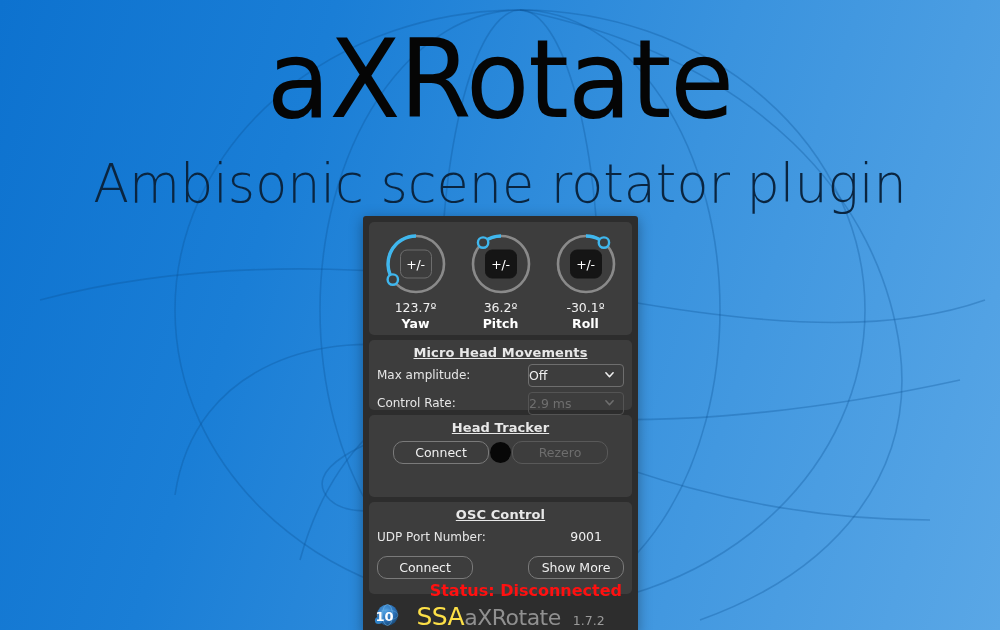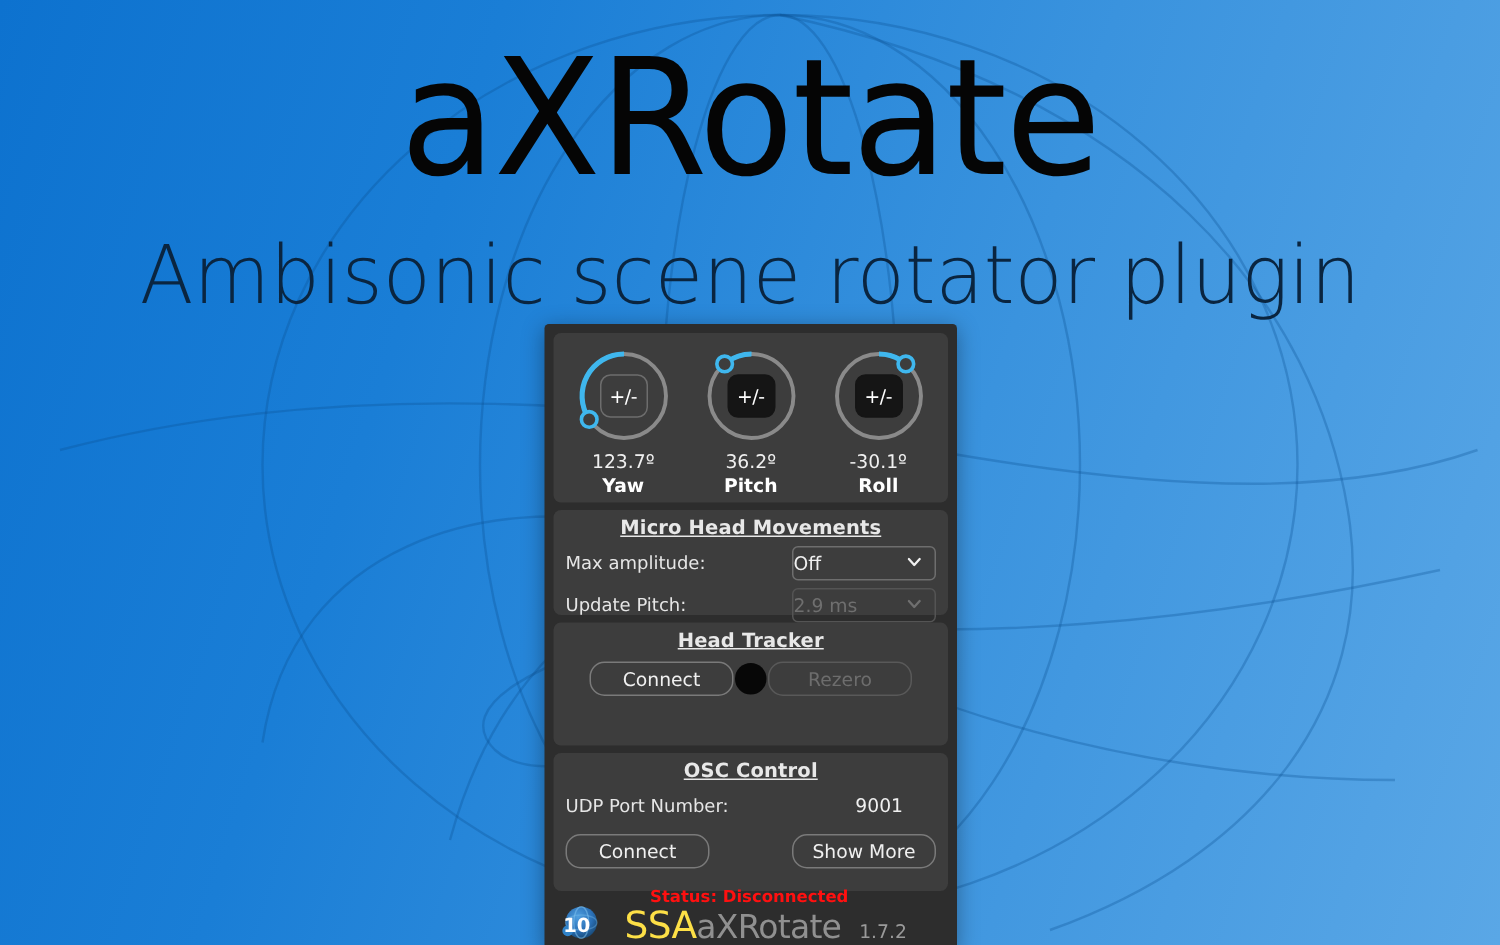--- a/index.html
+++ b/index.html
@@ -213,25 +213,25 @@
   }
 
   
   #osc-section { height: 92px; padding: 0 8px; }
   .osc-val {
     color: #f0f0f0;
     font-size: 12.5px;
     padding-right: 22px;
   }
   .status {
-    text-align: center;
+    text-align: right;
     color: #ff1010;
-    font-size: 11px;
+    font-size: 16px;
     font-weight: bold;
-    margin-top: 12px;
+    margin-top: 2px;
     padding-right: 2px;
   }
 
   
   #footer {
     height: 38px;
     margin: 0 -6px;
     display: flex;
     align-items: center;
     padding: 0 12px 0 8px;
@@ -338,21 +338,21 @@
           <span>Off</span>
           <span class="chev">
             <svg viewBox="0 0 10 10">
                 <path d="M1 3 L5 7.4 L9 3" fill="none" stroke="#efefef" stroke-width="1.7" stroke-linecap="round" stroke-linejoin="round"></path>
               </svg>
           </span>
         </span>
       </div>
 
       <div class="row">
-        <span class="row-label">Update Pitch:</span>
+        <span class="row-label">Control Rate:</span>
         <span class="combo disabled">
           <span>2.9 ms</span>
           <span class="chev">
             <svg viewBox="0 0 10 10">
                 <path d="M1 3 L5 7.4 L9 3" fill="none" stroke="#6f6f6f" stroke-width="1.7" stroke-linecap="round" stroke-linejoin="round"></path>
               </svg>
           </span>
         </span>
       </div>
     </div>

